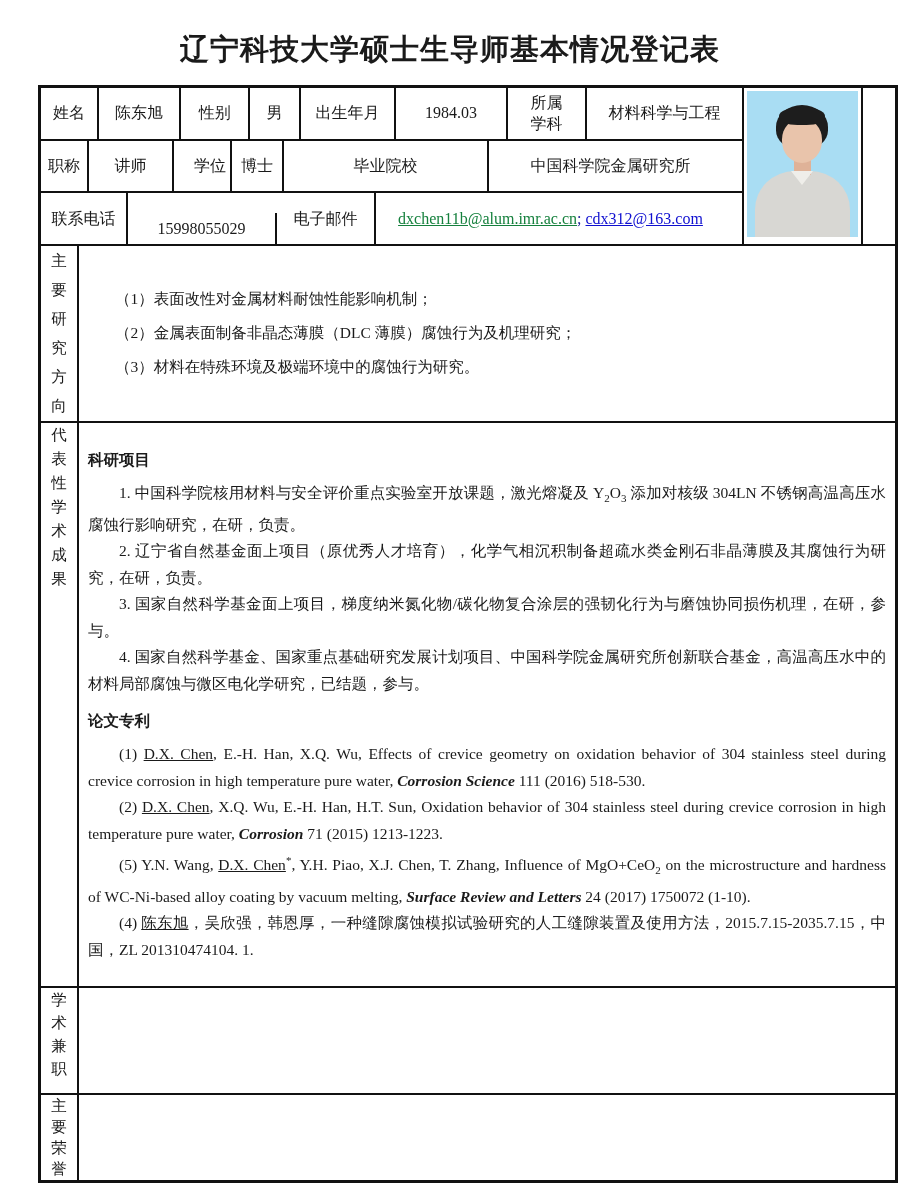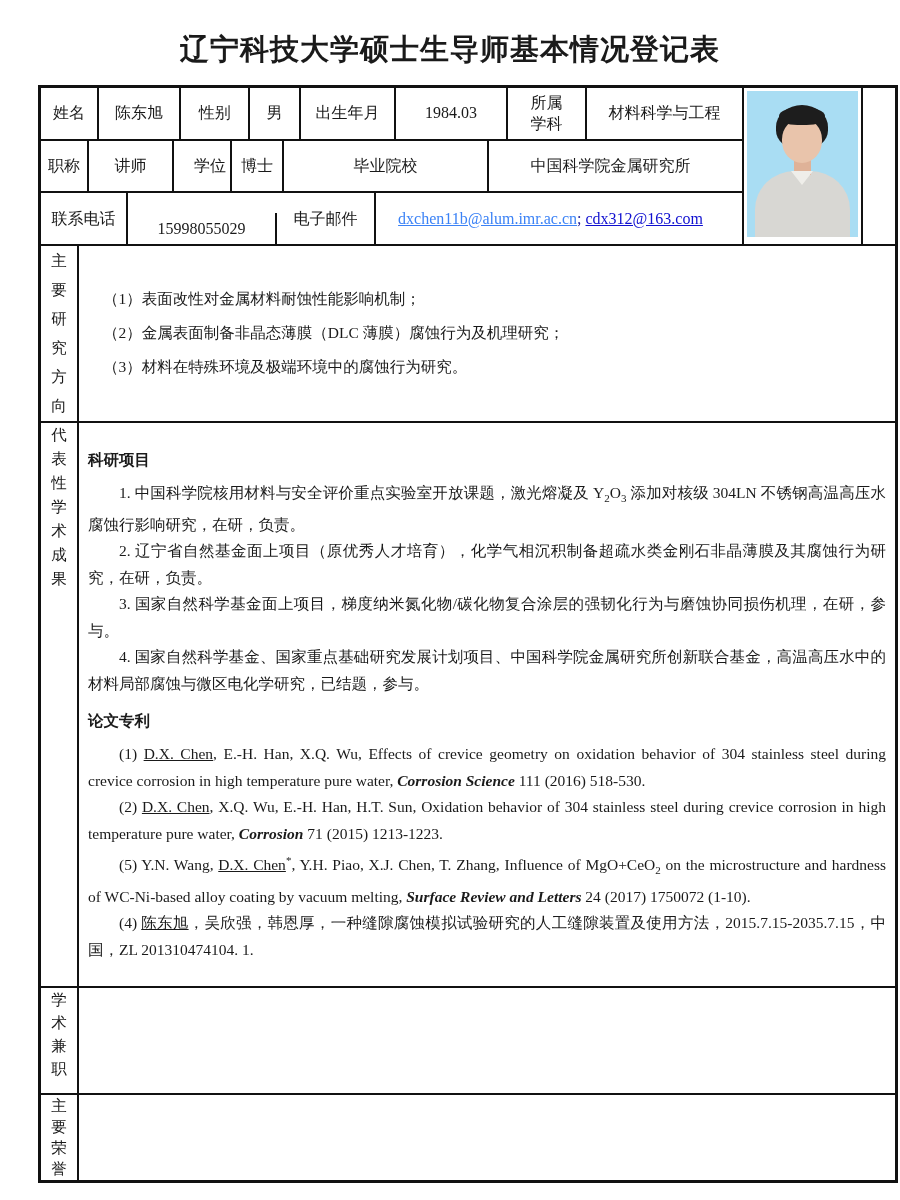--- a/index.html
+++ b/index.html
@@ -52,21 +52,21 @@
 
   
   .brow { display:flex; border-bottom:2px solid #111; }
   .brow:last-child { border-bottom:none; flex:1; }
   .vlabel-col { width:38px; border-right:2px solid #111; display:flex;
                 align-items:flex-start; justify-content:center; }
   .vlabel { width:17px; word-break:break-all; text-align:center; font-size:15.5px; }
   .lh29 { line-height:29px; } .lh24 { line-height:24px; } .lh23 { line-height:23px; } .lh21 { line-height:21px; }
   .bcontent { flex:1; overflow:hidden; }
 
-  .rd-content { padding:40px 12px 0 24px; font-size:15.5px; }
+  .rd-content { padding:40px 12px 0 36px; font-size:15.5px; }
   .rd-item { margin-bottom:9px; line-height:25px; }
 
   .ach-content { padding:23px 9px 0 9px; font-size:15.5px; }
   .sec-heading { font-weight:bold; line-height:24px; margin:2px 0 8px 0; }
   .sec-heading2 { font-weight:bold; line-height:24px; margin:12px 0 8px 0; }
   .para { text-indent:2em; line-height:26.5px; text-align:justify; }
   .seg-u { text-decoration:underline; }
   .seg-bi { font-weight:bold; font-style:italic; }
   sub,sup { font-size:11px; }
 </style>
@@ -103,21 +103,21 @@
           <div class="hcell c-be">毕业院校</div>
           <div class="hcell c-bf">中国科学院金属研究所</div>
         </div>
 
         <div class="hrow">
           <div class="hcell c-ca">联系电话</div>
           <div class="hcell c-cb">15998055029</div>
           <div class="hcell c-cc">电子邮件</div>
           <div class="hcell c-cd">
             <span>
-              <a href="#" class="email-link" style="color: #3b82f6;">dxchen11b@alum.imr.ac.cn</a><span class="email-sep">; </span><a href="#" class="email-link" style="color: rgb(15, 15, 208);">cdx312@163.com</a>
+              <a href="#" class="email-link" style="color: #15803d;">dxchen11b@alum.imr.ac.cn</a><span class="email-sep">; </span><a href="#" class="email-link" style="color: rgb(15, 15, 208);">cdx312@163.com</a>
             </span>
           </div>
         </div>
 
       </div>
 
       <div class="photo-col">
         <div class="photo-area">
           <div class="photo" style="background: rgb(169, 221, 243);">
             <div class="p-shirt"></div>

